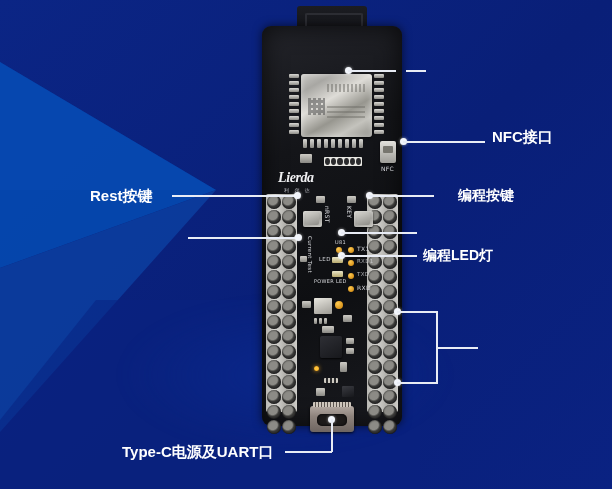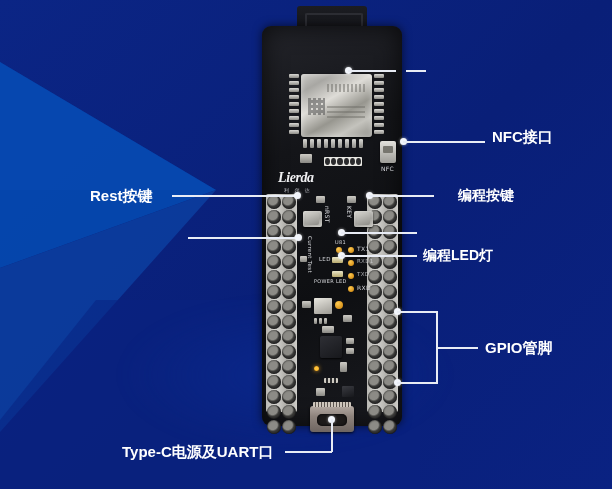--- a/index.html
+++ b/index.html
@@ -322,21 +322,20 @@
   <div class="node" style="left:338px;top:252px;"></div>
   <div class="line" style="left:341px;top:255px;width:76px;"></div>
   <div class="lbl" style="left:423px;top:247px;font-size:14px;">编程LED灯</div>
 
   <div class="node" style="left:394px;top:308px;"></div>
   <div class="node" style="left:394px;top:379px;"></div>
   <div class="line" style="left:397px;top:311px;width:40px;"></div>
   <div class="line" style="left:397px;top:382px;width:40px;"></div>
   <div class="vline" style="left:436px;top:311px;height:73px;"></div>
   <div class="line" style="left:436px;top:347px;width:42px;"></div>
-  <div class="lbl" style="left:485px;top:339px;font-size:15px;">GPIO管脚</div>
 
   <div class="lbl" style="left:90px;top:187px;font-size:15px;">Rest按键</div>
   <div class="line" style="left:172px;top:195px;width:125px;"></div>
   <div class="node" style="left:294px;top:192px;"></div>
 
   <div class="line" style="left:188px;top:237px;width:110px;"></div>
   <div class="node" style="left:295px;top:234px;"></div>
 
   <div class="node" style="left:328px;top:416px;"></div>
   <div class="vline" style="left:331px;top:419px;height:33px;"></div>

